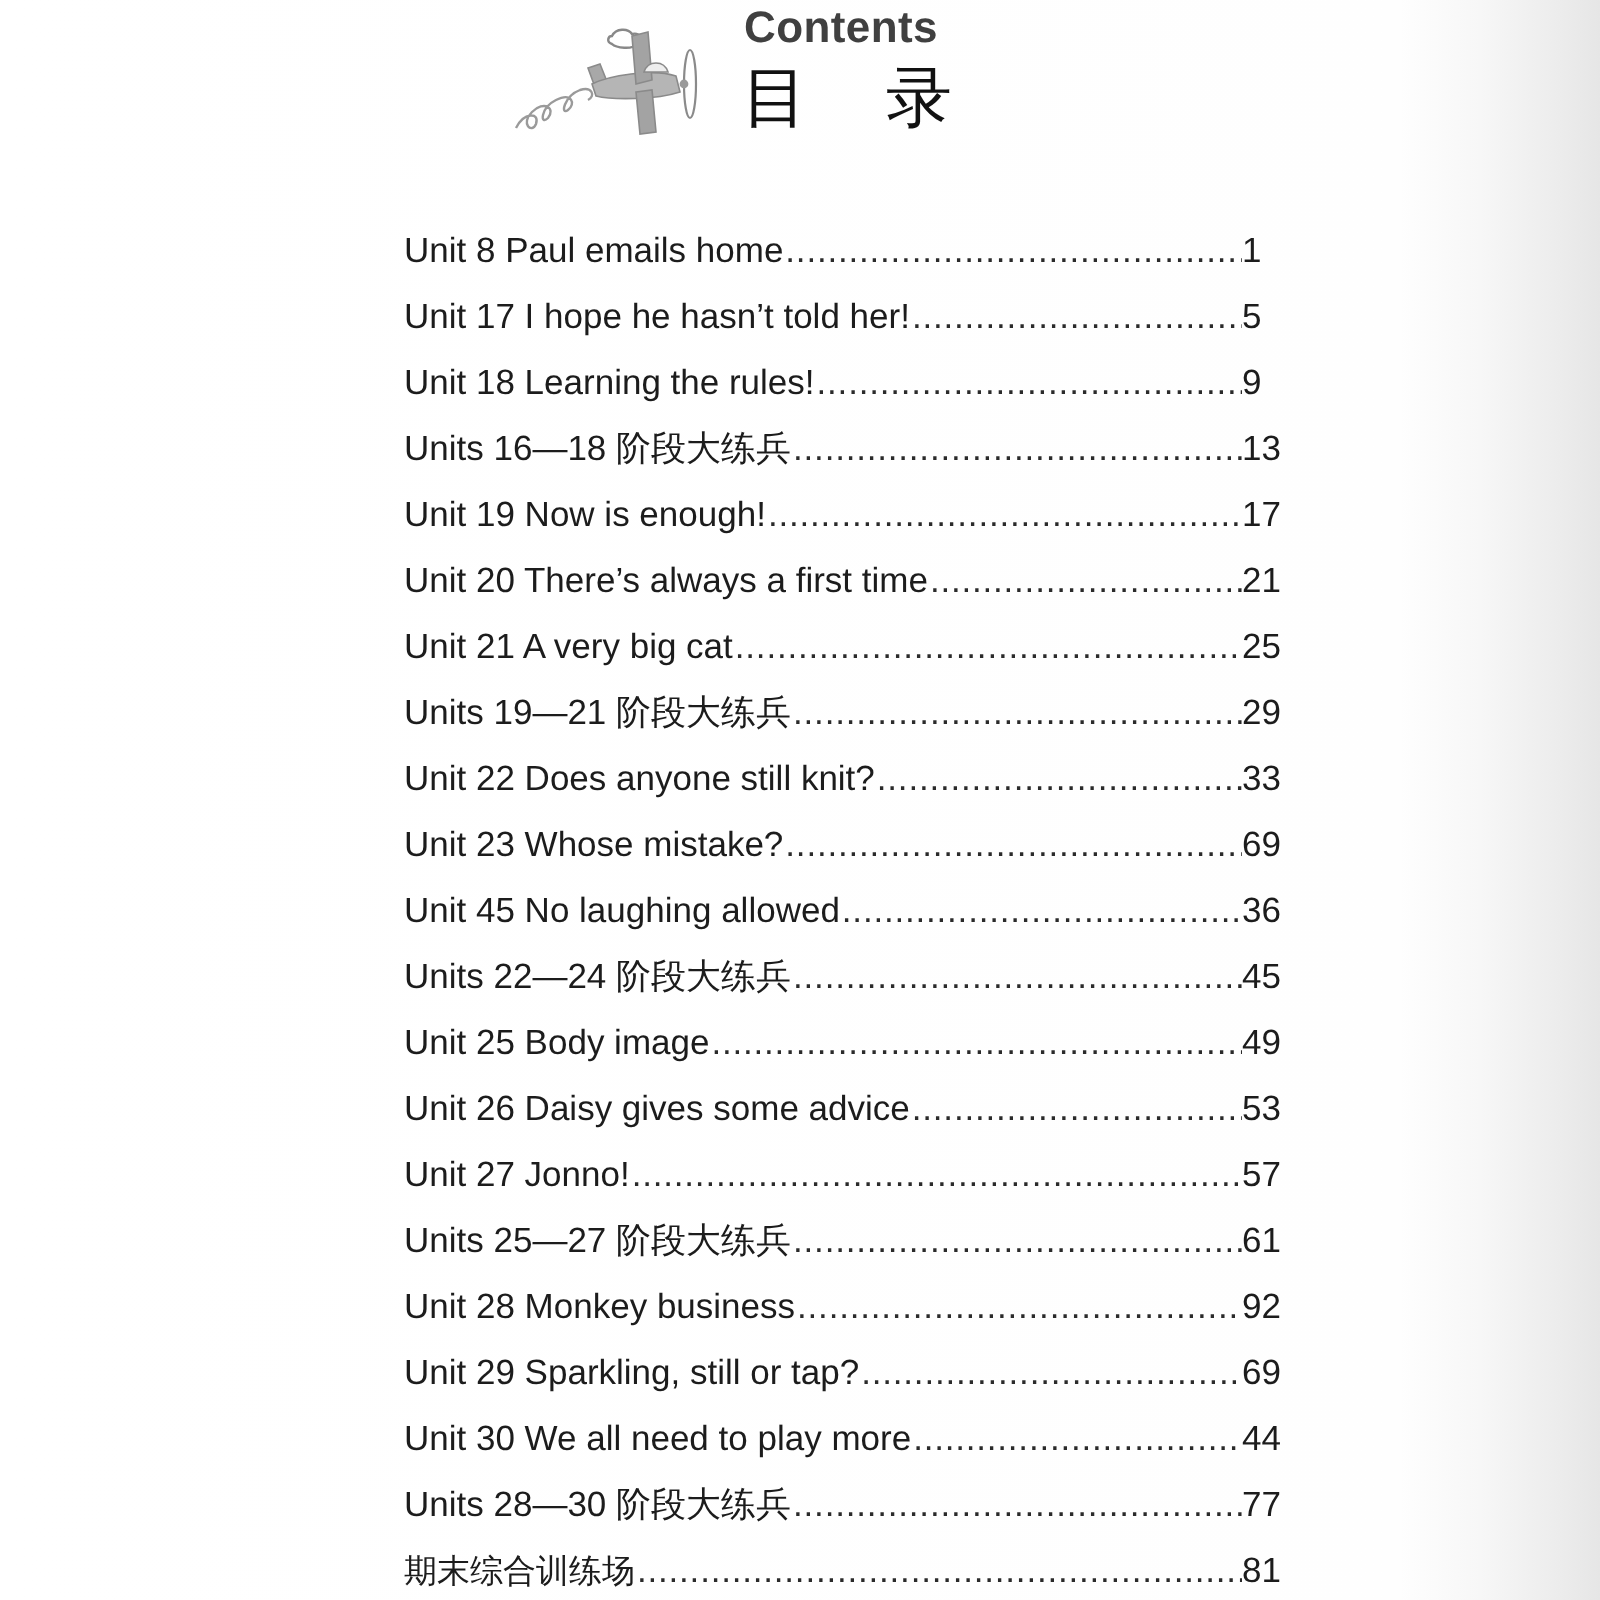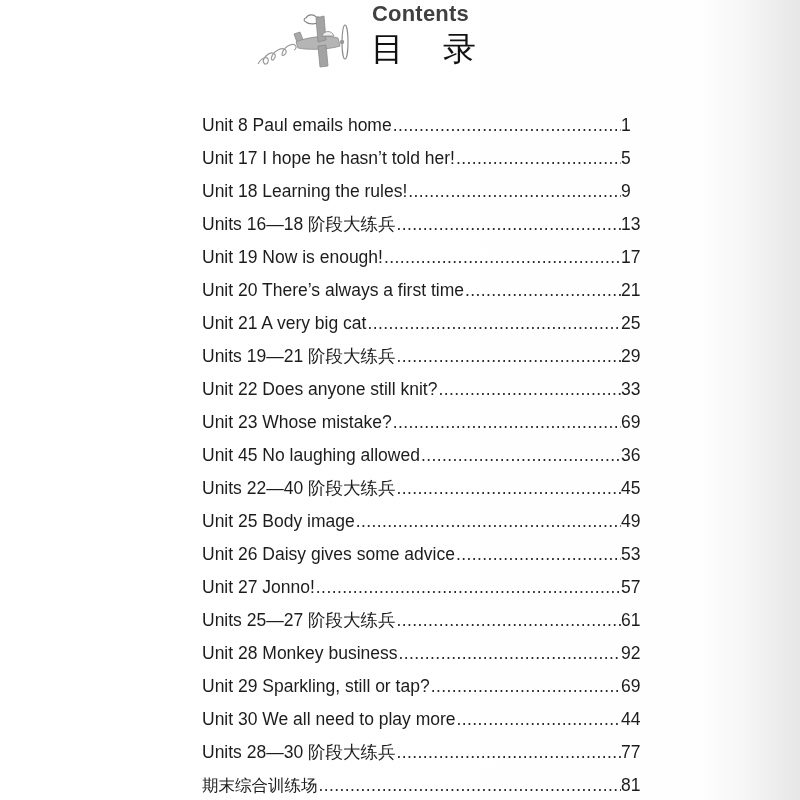--- a/index.html
+++ b/index.html
@@ -200,21 +200,21 @@
   </div>
     <div class="row">
     <div class="inner">
       <span class="title">Unit 45 No laughing allowed</span>
       <span class="leader"></span>
     </div>
     <span class="page">36</span>
   </div>
     <div class="row">
     <div class="inner">
-      <span class="title">Units 22—40 阶段大练兵</span>
+      <span class="title">Units 22—24 阶段大练兵</span>
       <span class="leader"></span>
     </div>
     <span class="page">45</span>
   </div>
     <div class="row">
     <div class="inner">
       <span class="title">Unit 25 Body image</span>
       <span class="leader"></span>
     </div>
     <span class="page">49</span>

